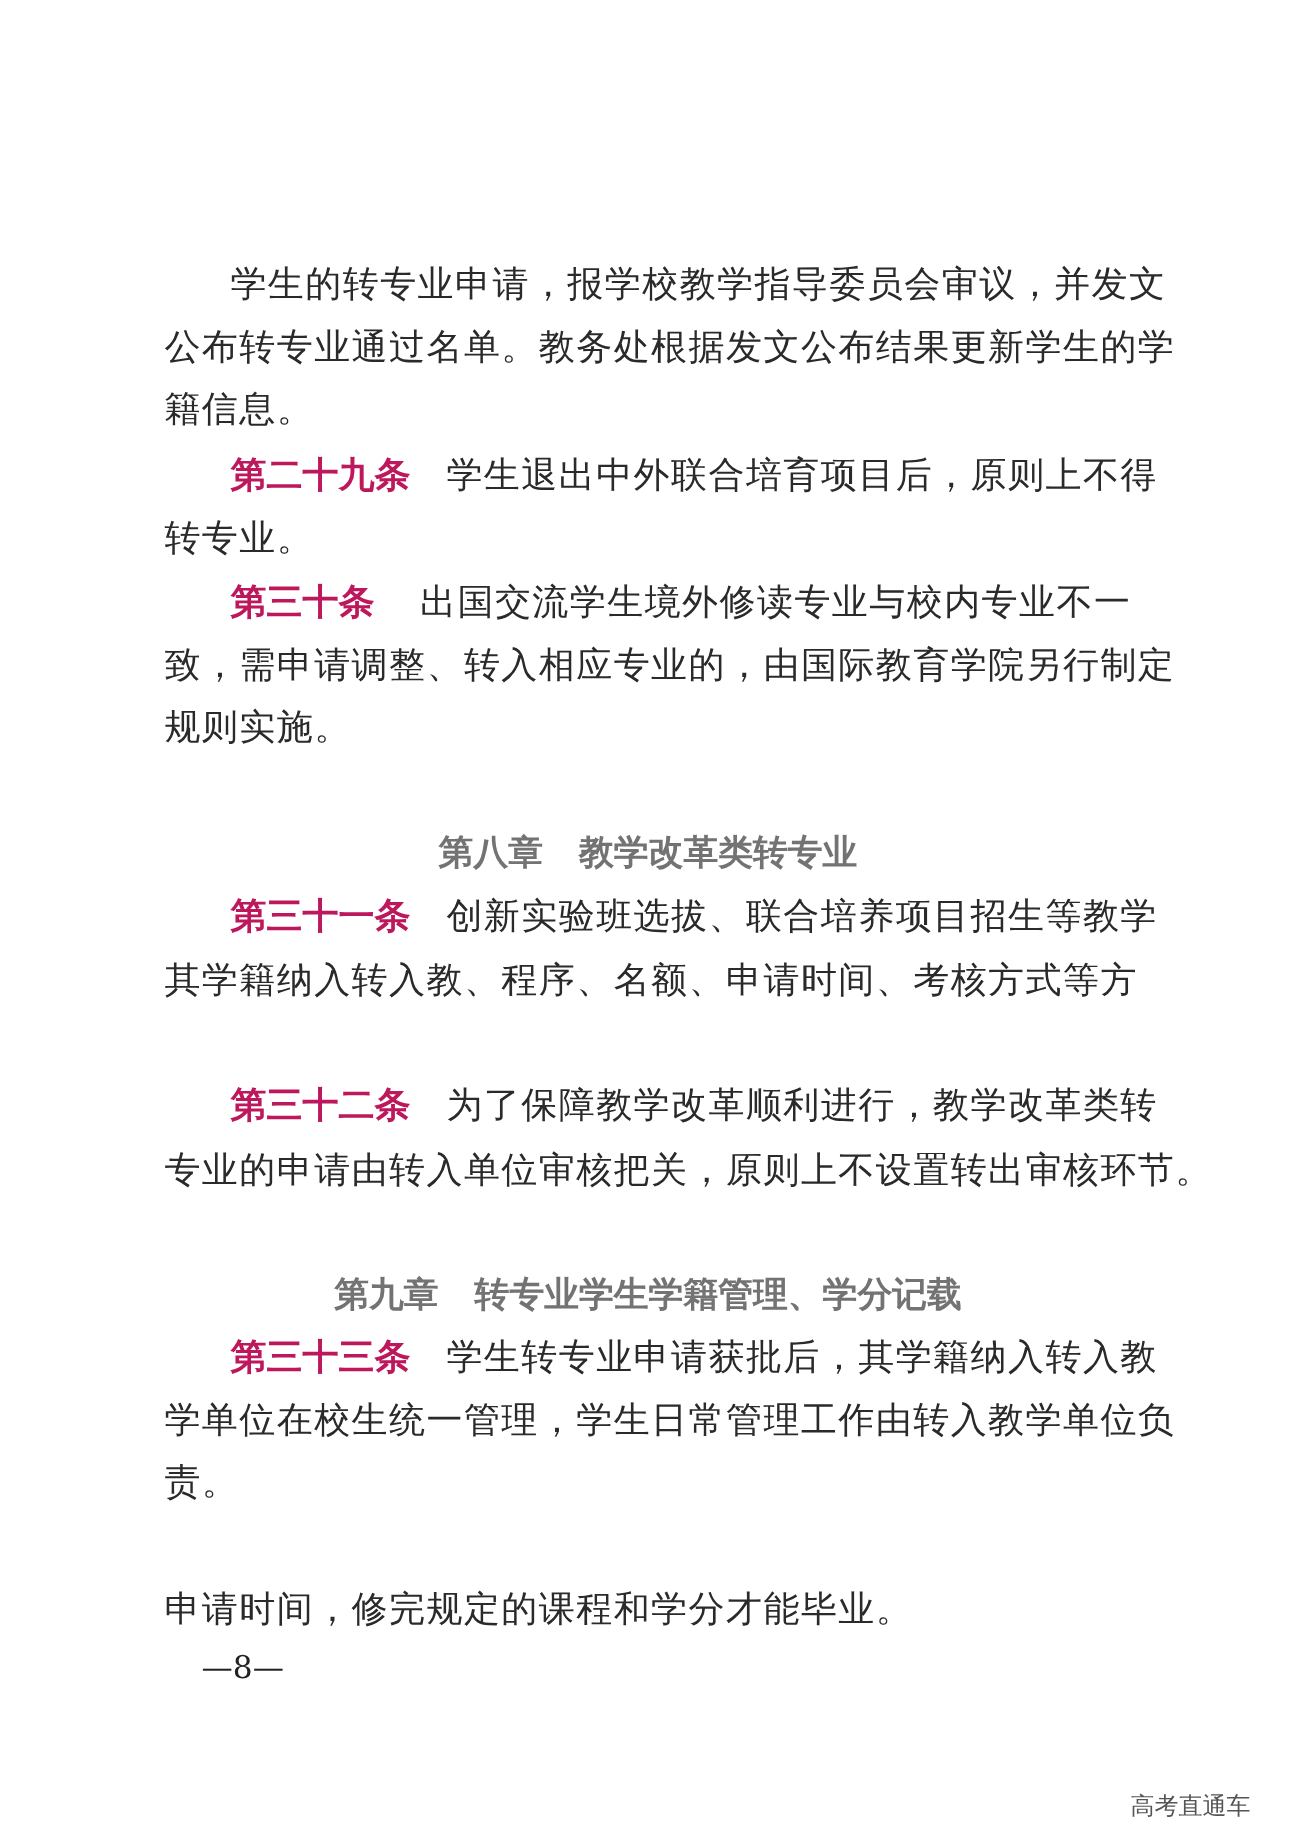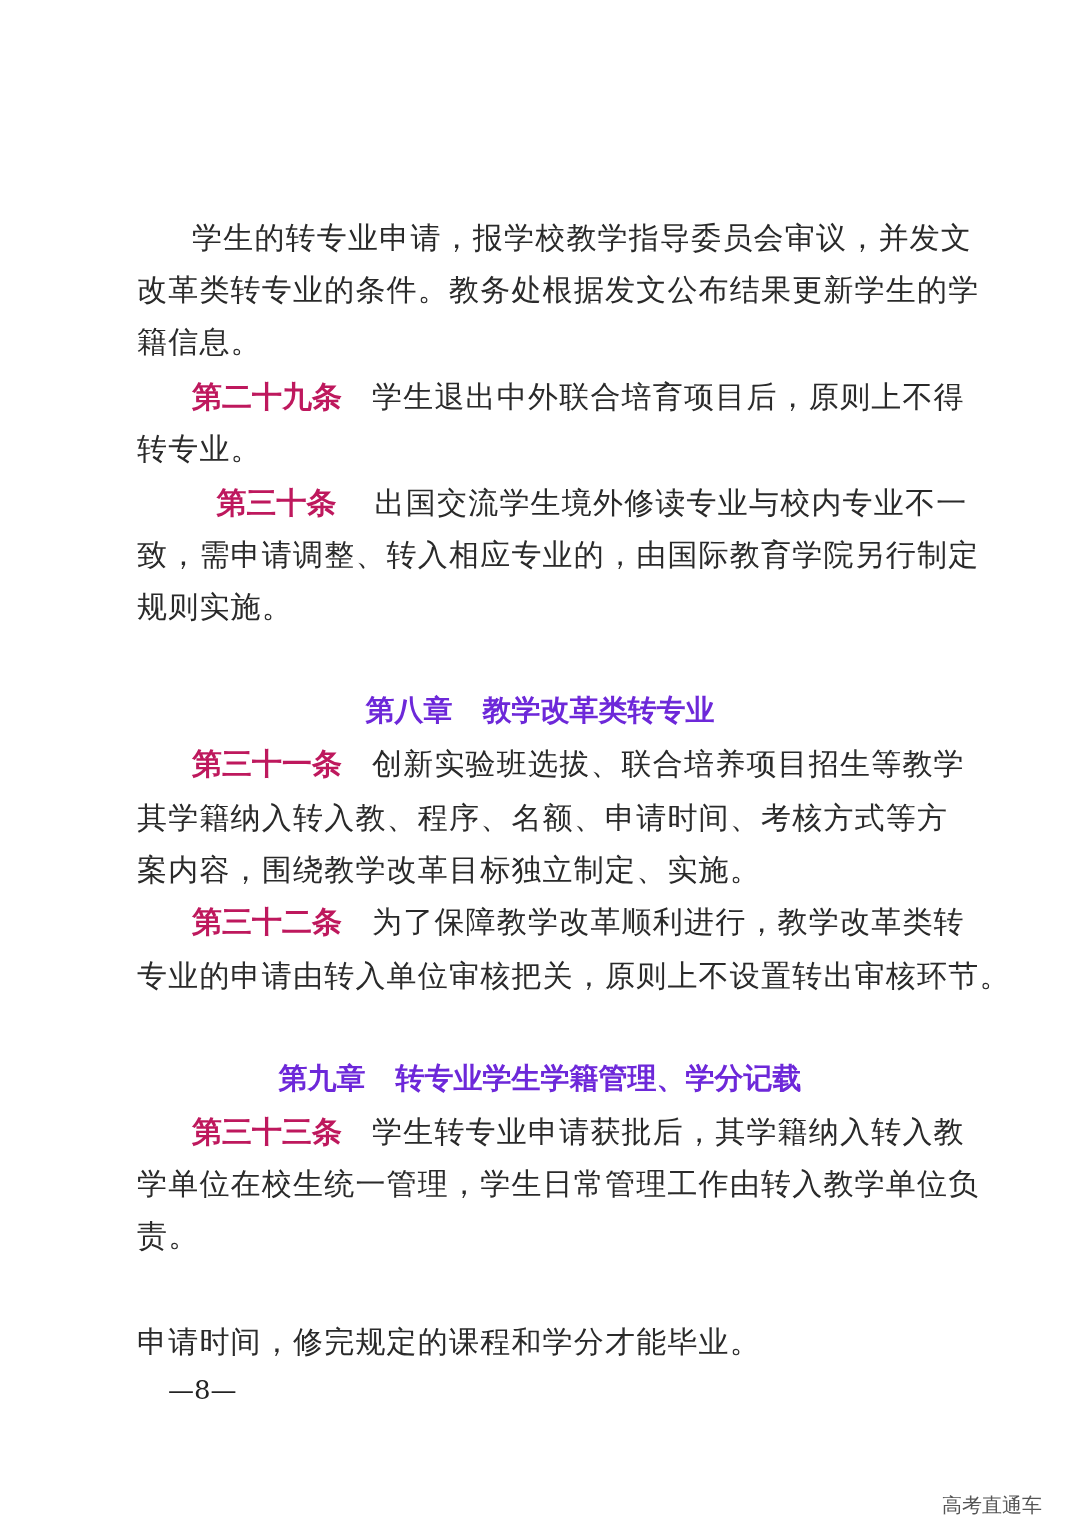--- a/index.html
+++ b/index.html
@@ -6,55 +6,54 @@
   body { width: 1080px; height: 1528px; position: relative; overflow: hidden;
          font-family: "DejaVu Serif", "Liberation Serif", serif; color: #2a2a2a; }
   .page { position: absolute; left: 0; top: 16px; width: 1080px; height: 1528px; }
   .line { position: absolute; left: 137px; width: 800px; font-size: 30px; line-height: 40px;
           white-space: nowrap; letter-spacing: 1.2px; }
   .indent { left: 192px; }
   .bold { font-family: "DejaVu Sans", "Liberation Sans", sans-serif; font-weight: bold; color: #be185d; letter-spacing: 0px; }
   .art { margin-right: 30px; }
   .chapter { position: absolute; left: 0; width: 1080px; text-align: center;
              font-family: "DejaVu Sans", "Liberation Sans", sans-serif; font-weight: bold;
-             font-size: 29px; line-height: 40px; color: #6d28d9; }
+             font-size: 29px; line-height: 40px; color: #737373; }
   .chapter .gap { display: inline-block; width: 30px; }
   .pageno { position: absolute; left: 168px; top: 1356px; font-size: 26px; line-height: 36px; color: #222; }
   .watermark { position: absolute; left: 942px; top: 1476px; font-family: "DejaVu Sans", "Liberation Sans", sans-serif;
                font-size: 20px; color: #555; letter-spacing: 0px; text-align: center; }
 </style>
 </head>
 <body>
 
 <div class="page">
 
   <div class="line indent" style="top:202px;">学生的转专业申请，报学校教学指导委员会审议，并发文</div>
-  <div class="line" style="top:254px;">改革类转专业的条件。教务处根据发文公布结果更新学生的学</div>
+  <div class="line" style="top:254px;">公布转专业通过名单。教务处根据发文公布结果更新学生的学</div>
   <div class="line" style="top:306px;">籍信息。</div>
 
   <div class="line indent" style="top:361px;">
     <span class="bold art">第二十九条</span><span>学生退出中外联合培育项目后，原则上不得</span>
   </div>
   <div class="line" style="top:413px;">转专业。</div>
 
-  <div class="line indent" style="top:467px;text-align:center;">
+  <div class="line indent" style="top:467px;">
     <span class="bold art" style="margin-right:38px;">第三十条</span><span>出国交流学生境外修读专业与校内专业不一</span>
   </div>
   <div class="line" style="top:519px;">致，需申请调整、转入相应专业的，由国际教育学院另行制定</div>
   <div class="line" style="top:571px;">规则实施。</div>
 
   <div class="chapter" style="top:674px;">
     <span>第八章</span><span class="gap"></span><span>教学改革类转专业</span>
   </div>
 
   <div class="line indent" style="top:728px;">
     <span class="bold art">第三十一条</span><span>创新实验班选拔、联合培养项目招生等教学</span>
   </div>
   <div class="line" style="top:782px;">其学籍纳入转入教、程序、名额、申请时间、考核方式等方</div>
-  <div class="line" style="top:834px;">案内容，围绕教学改革目标独立制定、实施。</div>
 
   <div class="line indent" style="top:886px;">
     <span class="bold art">第三十二条</span><span>为了保障教学改革顺利进行，教学改革类转</span>
   </div>
   <div class="line" style="top:940px;">专业的申请由转入单位审核把关，原则上不设置转出审核环节。</div>
 
   <div class="chapter" style="top:1042px;">
     <span>第九章</span><span class="gap"></span><span>转专业学生学籍管理、学分记载</span>
   </div>
 

